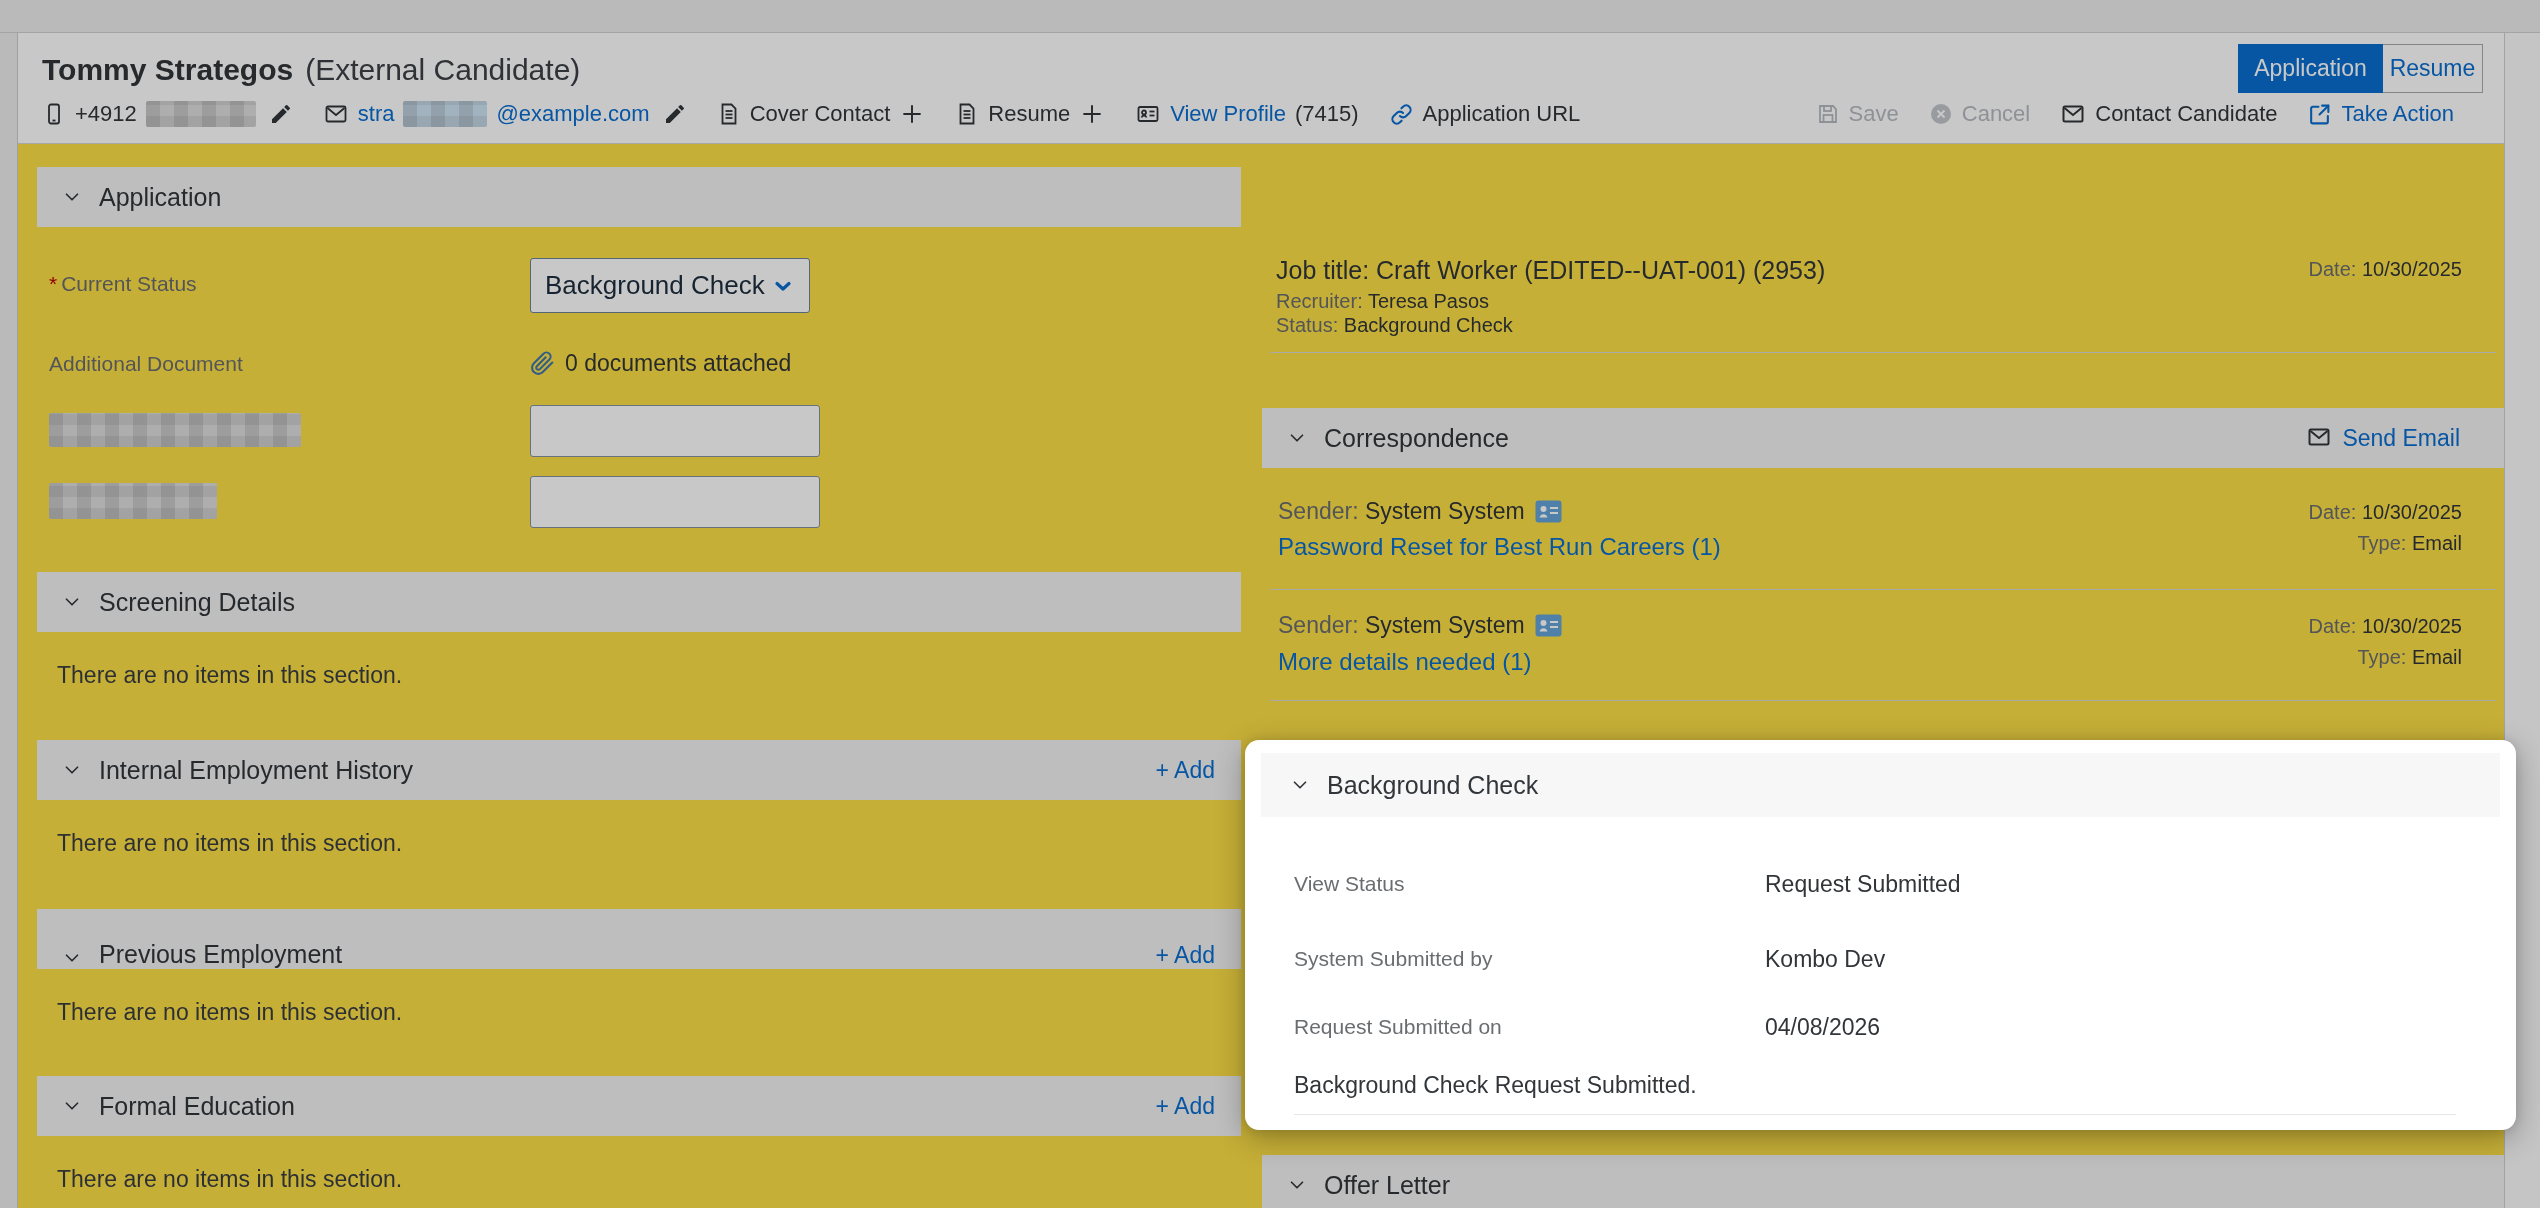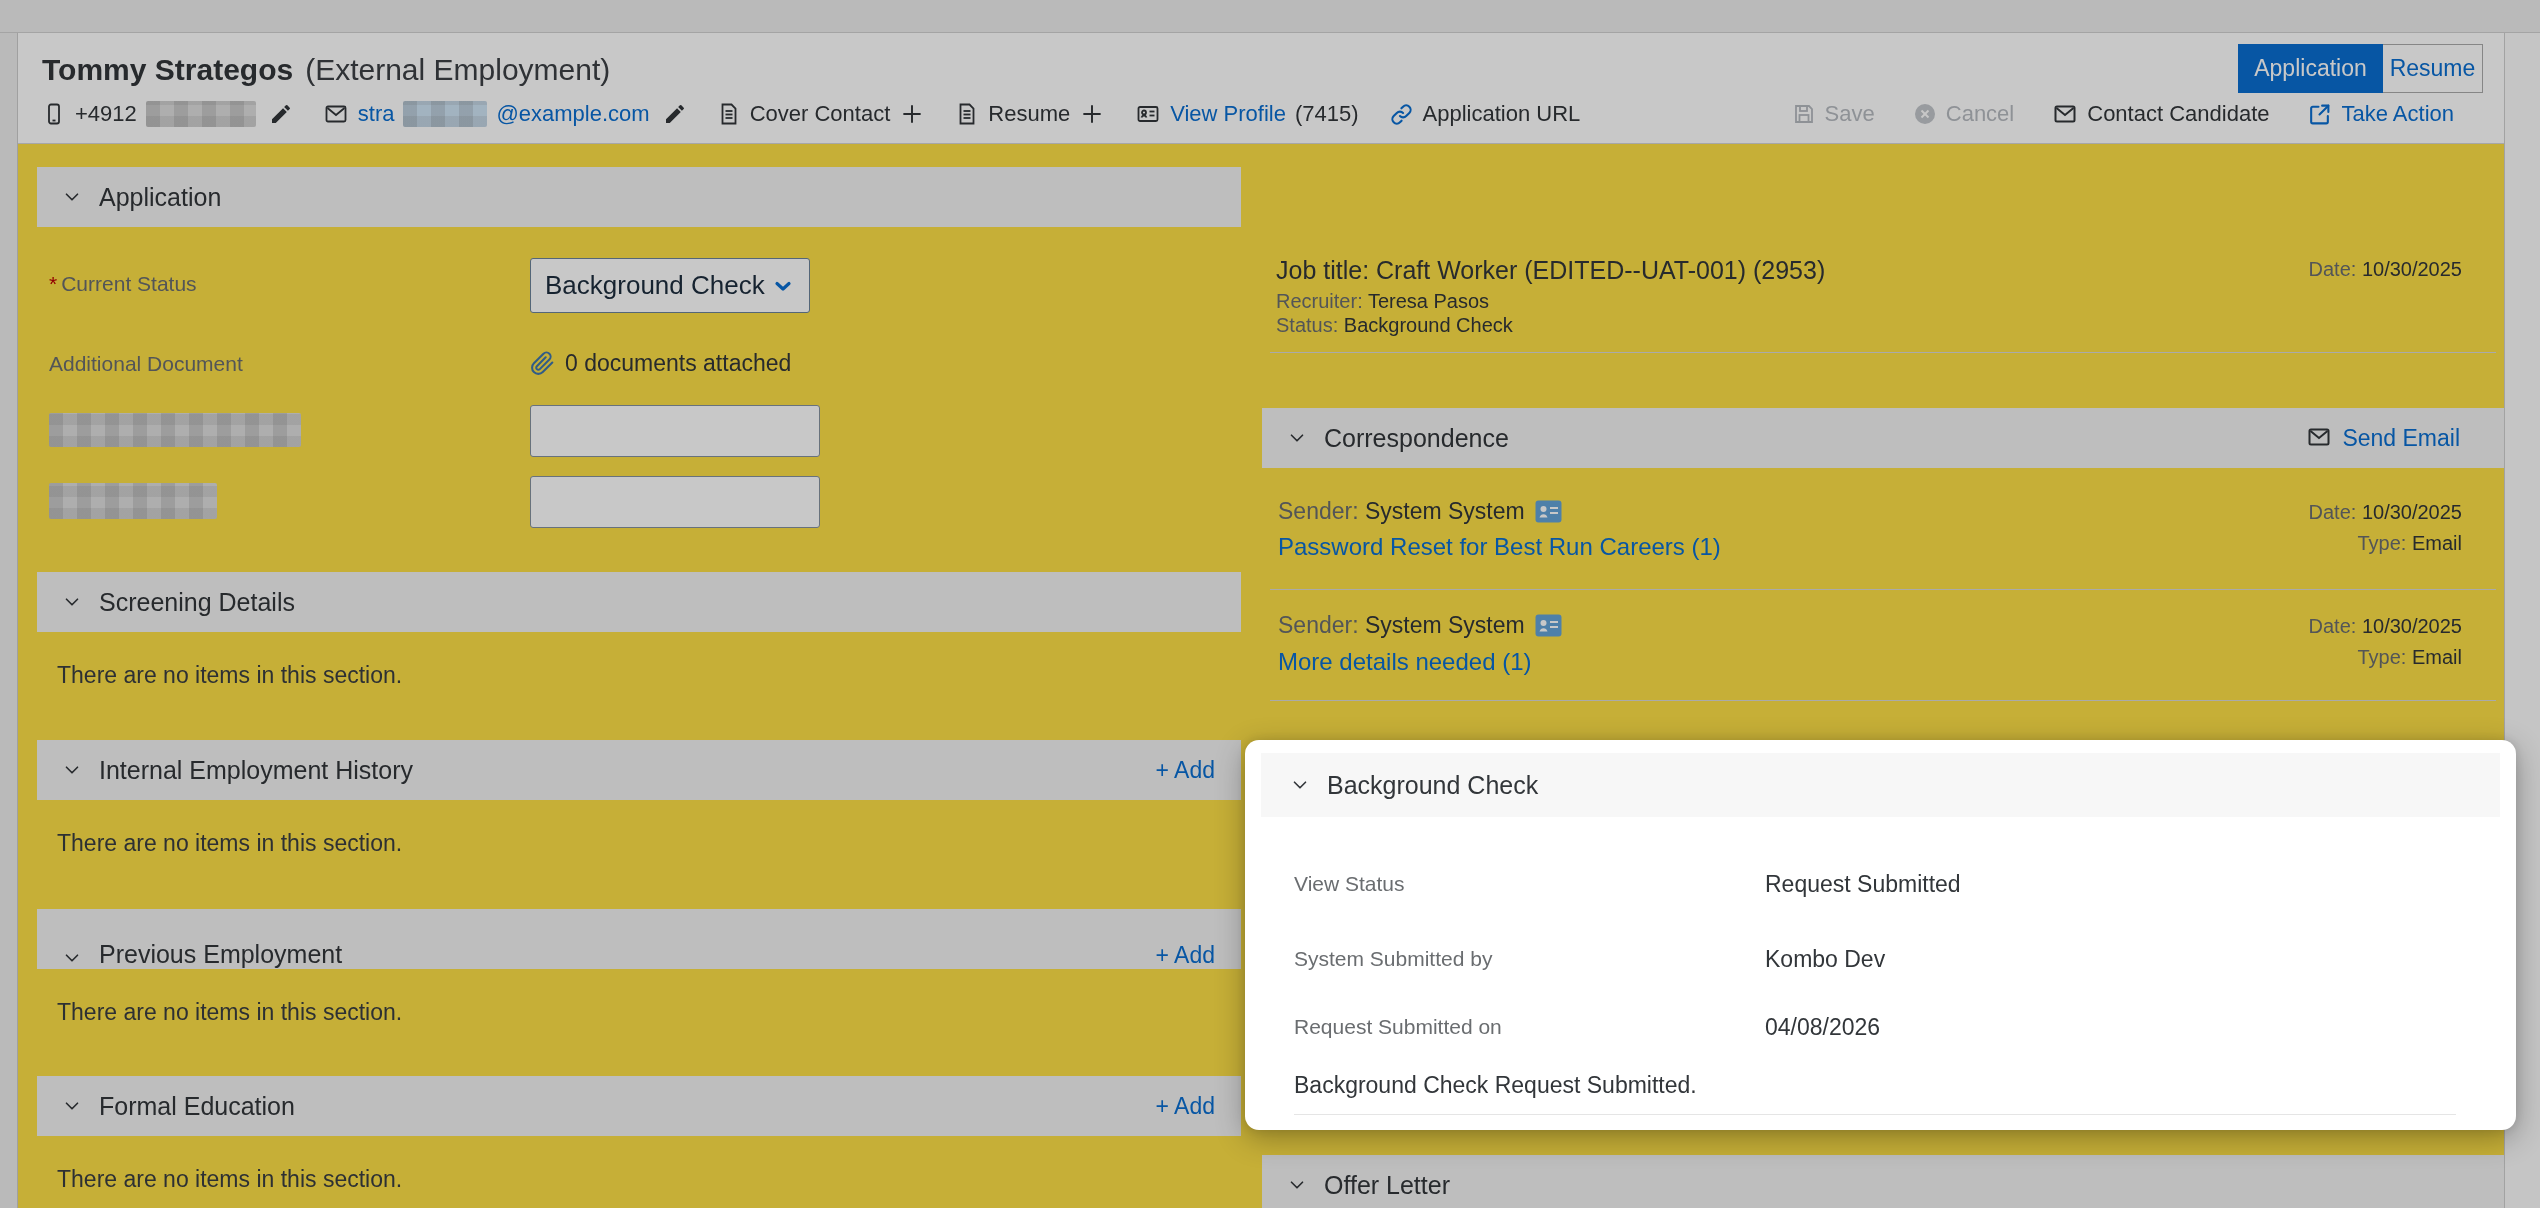--- a/index.html
+++ b/index.html
@@ -16,21 +16,21 @@
   #left-strip { left:0; top:33px; width:18px; height:1175px; background:#ededed; border-right:1px solid #cdcdcd; }
   #scrollbar-strip { left:2504px; top:33px; width:36px; height:1175px; background:#fbfbfb; border-left:1px solid #cfcfcf; }
 
   
   #header { left:18px; top:33px; width:2486px; height:111px; background:#fff; border-bottom:1px solid #d5d5d5; }
   #title-row { position:absolute; left:24px; top:20px; display:flex; align-items:baseline; gap:12px; }
   .title-name { font-size:30px; font-weight:bold; color:#32363a; }
   .title-suffix { font-size:30px; font-weight:400; color:#3c4045; }
   #meta-row { position:absolute; left:24px; top:60px; right:50px; height:42px; display:flex; align-items:center; justify-content:space-between; }
   .meta-left { display:flex; align-items:flex-start; gap:30px; font-size:22px; }
-  .meta-right { display:flex; align-items:flex-end; gap:38px; font-size:22px; }
+  .meta-right { display:flex; align-items:flex-end; gap:30px; font-size:22px; }
   .meta-item { display:flex; align-items:center; gap:9px; white-space:nowrap; }
   .link { color:#0a6ed1; }
   .dark { color:#32363a; }
   .disabled { color:#b6bac0; }
 
   .mosaic { display:inline-block; border-radius:2px;
     background-image:repeating-linear-gradient(90deg, rgba(90,90,90,.16) 0 14px, transparent 14px 28px),
                      repeating-linear-gradient(0deg, rgba(120,120,120,.14) 0 11px, transparent 11px 22px); }
   .mosaic-gray { background-color:#dedede; }
   .mosaic-blue { background-color:#cfe4f5; }
@@ -91,21 +91,21 @@
 
 <div id="app">
 
   <div id="top-strip" class="abs"></div>
   <div id="left-strip" class="abs"></div>
   <div id="scrollbar-strip" class="abs"></div>
 
   <div id="header" class="abs">
     <div id="title-row">
       <span class="title-name">Tommy Strategos</span>
-      <span class="title-suffix">(External Employment)</span>
+      <span class="title-suffix">(External Candidate)</span>
     </div>
     <div id="meta-row">
       <div class="meta-left">
         <span class="meta-item">
           <span class="ico">
             <svg width="24" height="26" viewBox="0 0 24 24" fill="none" stroke="#32363a" stroke-width="1.8">
                 <rect x="7" y="2.5" width="10" height="19" rx="2"></rect>
                 <line x1="10.5" y1="18.5" x2="13.5" y2="18.5"></line>
               </svg>
           </span>

